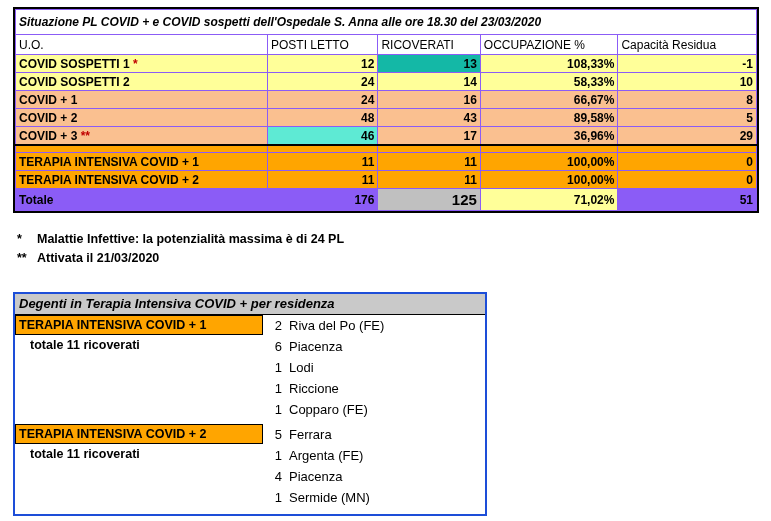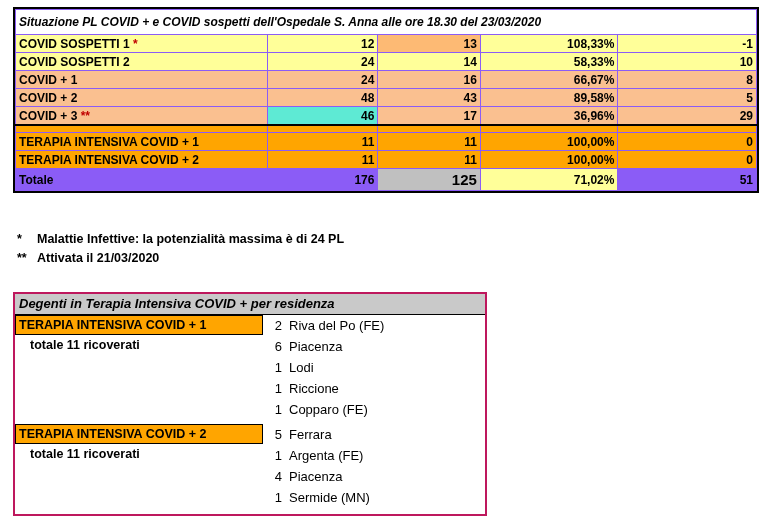--- a/index.html
+++ b/index.html
@@ -19,21 +19,21 @@
   tr.spacer td{height:6px;border-top:2px solid #000;padding:0;}
   .totalrow td{height:21px;font-weight:bold;background:#8b5cf6;border-top:1px solid #000;}
   .totalrow td.val{text-align:right;}
   .totalrow td.big{font-size:15px;}
   .marker{color:var(--marker,#C00000);font-weight:bold;}
   
   .footnotes{position:absolute;left:17px;top:230px;font-weight:bold;font-size:12.5px;}
   .footnote-line{height:19px;line-height:19px;white-space:nowrap;}
   .fn-marker{display:inline-block;width:20px;}
   
-  .t2wrap{position:absolute;left:13px;top:292px;width:470px;border:2px solid #be185d;background:#fff;}
+  .t2wrap{position:absolute;left:13px;top:292px;width:470px;border:2px solid #1d4ed8;background:#fff;}
   .t2title{height:20px;line-height:20px;font-weight:bold;font-style:italic;font-size:13px;
     border-bottom:1px solid #000;padding-left:4px;white-space:nowrap;overflow:hidden;}
   .t2group{display:flex;}
   .t2group.second{margin-top:4px;}
   .t2left{width:248px;flex:none;}
   .t2label{height:18px;line-height:18px;font-weight:bold;font-size:12.5px;border:1px solid #000;
     padding-left:3px;white-space:nowrap;overflow:hidden;}
   .t2sub{height:21px;line-height:21px;font-weight:bold;font-size:12.5px;padding-left:15px;white-space:nowrap;}
   .t2right{flex:1;padding-left:8px;}
   .res-line{height:21px;line-height:21px;font-size:13px;white-space:nowrap;}
@@ -49,25 +49,32 @@
       <col style="width:251px">
         <col style="width:110px">
         <col style="width:102px">
       <col style="width:137px">
         <col style="width:138px">
     </colgroup>
     <tbody>
       <tr>
         <td class="title-cell" colspan="5">Situazione PL COVID + e COVID sospetti dell'Ospedale S. Anna alle ore 18.30 del 23/03/2020</td>
       </tr>
+      <tr class="hdr">
+        <td>U.O.</td>
+        <td>POSTI LETTO</td>
+        <td>RICOVERATI</td>
+        <td>OCCUPAZIONE %</td>
+        <td>Capacità Residua</td>
+      </tr>
 
       <tr class="datarow">
           <td class="lab" style="background: rgb(255, 255, 153);"><span>COVID SOSPETTI 1</span> <span class="marker">*</span></td>
           <td class="val" style="background: rgb(255, 255, 153);">12</td>
-          <td class="val" style="background: #fdba74;">13</td>
+          <td class="val" style="background: #14b8a6;">13</td>
           <td class="val" style="background: rgb(255, 255, 153);">108,33%</td>
           <td class="val" style="background: rgb(255, 255, 153);">-1</td>
         </tr>
         <tr class="datarow">
           <td class="lab" style="background: rgb(255, 255, 153);"><span>COVID SOSPETTI 2</span></td>
           <td class="val" style="background: rgb(255, 255, 153);">24</td>
           <td class="val" style="background: rgb(255, 255, 153);">14</td>
           <td class="val" style="background: rgb(255, 255, 153);">58,33%</td>
           <td class="val" style="background: rgb(255, 255, 153);">10</td>
         </tr>

